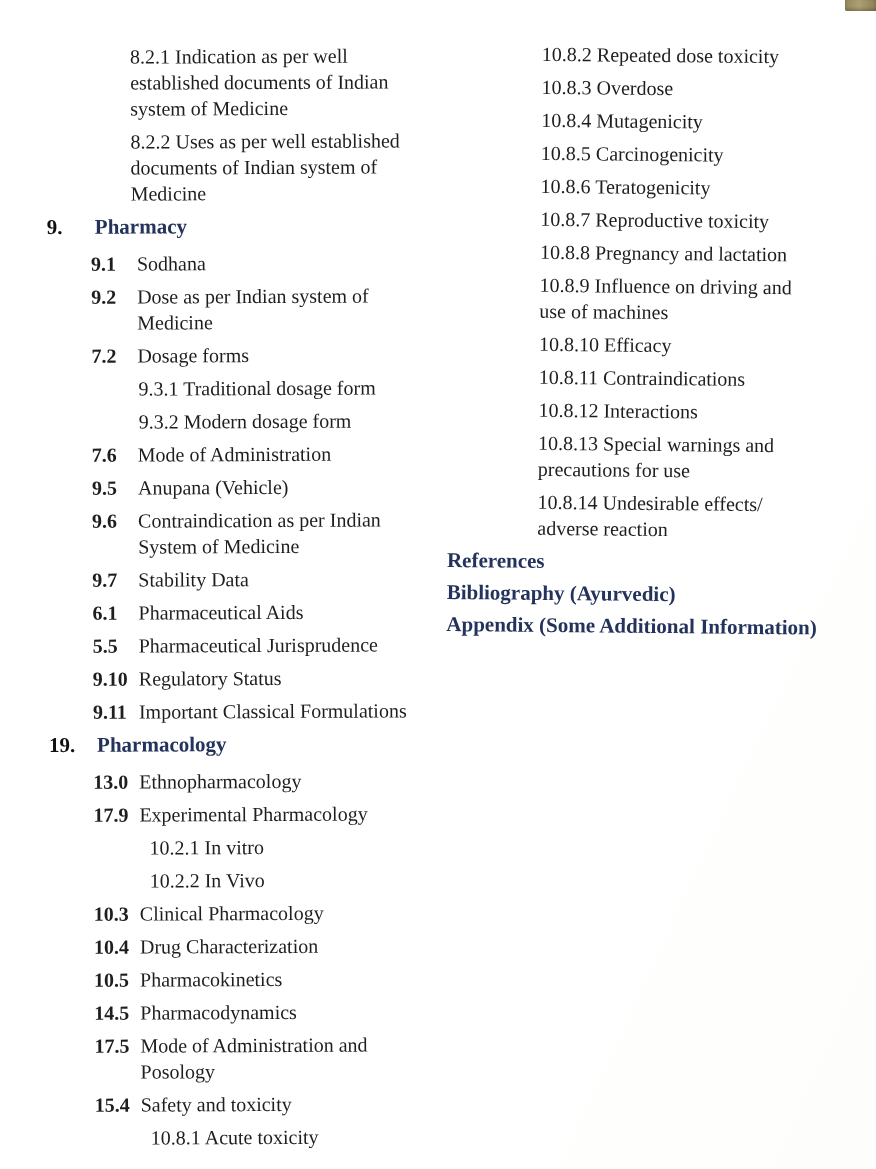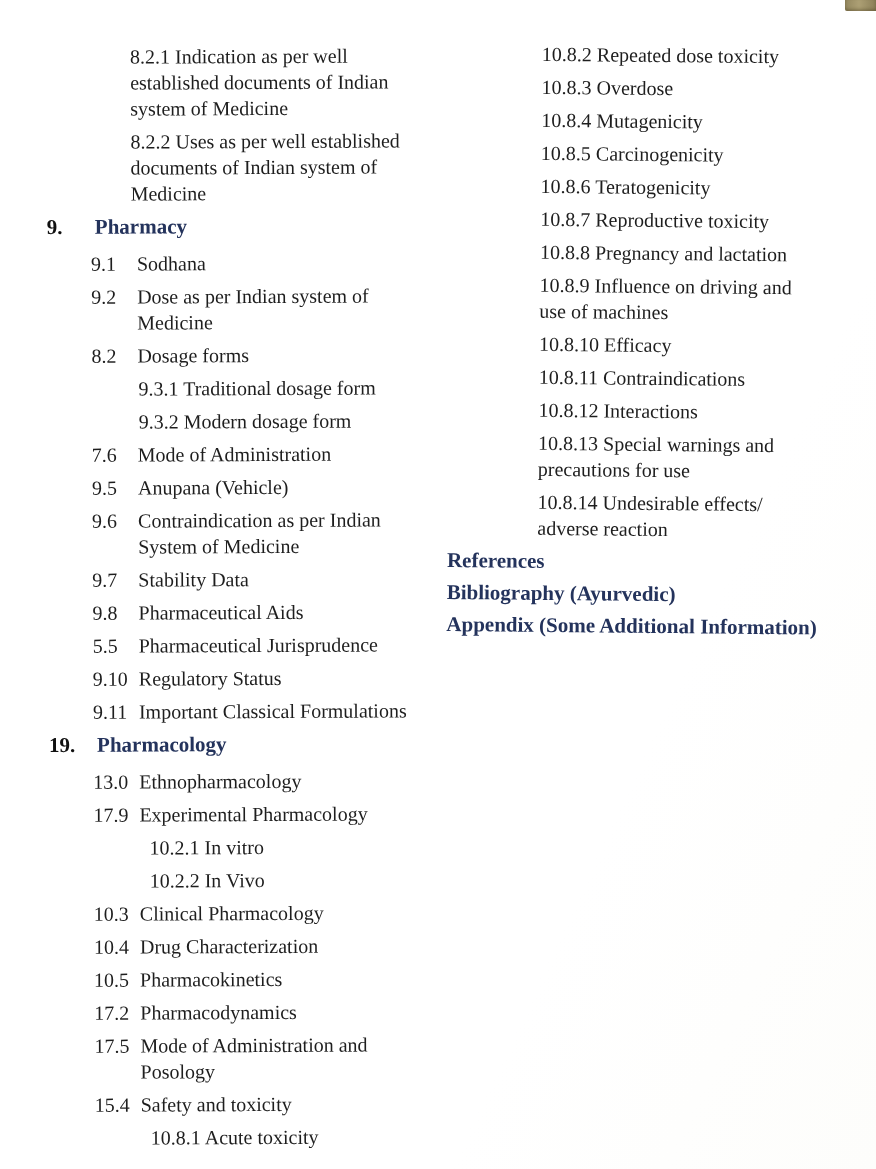--- a/index.html
+++ b/index.html
@@ -25,21 +25,21 @@
   .row .txt{flex:1 1 auto;white-space:pre-line;}
   
   .section{
     padding-left:6px;margin-top:7px;margin-bottom:10px;
     font-weight:bold;font-size:21px;line-height:27px;
   }
   .section .num{width:48px;color:#101010;}
   .section .label{color:var(--heading-color,#24335c);flex:1 1 auto;}
   
   .sub1{padding-left:50px;}
-  .sub1 .num{width:46px;}
+  .sub1 .num{width:46px;font-weight:bold;}
   
   .sub2a{padding-left:90px;}   
   .sub2b{padding-left:97px;}   
   .sub2c{padding-left:106px;}  
   
   .rc-entry{padding-left:92px;}
   
   .footer-head{
     padding-left:2px;font-weight:bold;font-size:21px;line-height:27px;
     margin-bottom:5px;color:var(--heading-color,#24335c);
@@ -76,21 +76,21 @@
     <div class="row sub1">
       <span class="num">9.1</span>
       <span class="txt">Sodhana</span>
     </div>
     <div class="row sub1">
       <span class="num">9.2</span>
       <span class="txt">Dose as per Indian system of
 Medicine</span>
     </div>
     <div class="row sub1">
-      <span class="num">8.2</span>
+      <span class="num">7.2</span>
       <span class="txt">Dosage forms</span>
     </div>
 
     <div class="entry sub2b">9.3.1 Traditional dosage form</div>
     <div class="entry sub2b">9.3.2 Modern dosage form</div>
 
     <div class="row sub1">
       <span class="num">7.6</span>
       <span class="txt">Mode of Administration</span>
     </div>
@@ -101,21 +101,21 @@
     <div class="row sub1">
       <span class="num">9.6</span>
       <span class="txt">Contraindication as per Indian
 System of Medicine</span>
     </div>
     <div class="row sub1">
       <span class="num">9.7</span>
       <span class="txt">Stability Data</span>
     </div>
     <div class="row sub1">
-      <span class="num">9.8</span>
+      <span class="num">6.1</span>
       <span class="txt">Pharmaceutical Aids</span>
     </div>
     <div class="row sub1">
       <span class="num">5.5</span>
       <span class="txt">Pharmaceutical Jurisprudence</span>
     </div>
     <div class="row sub1">
       <span class="num">9.10</span>
       <span class="txt">Regulatory Status</span>
     </div>
@@ -147,21 +147,21 @@
     </div>
     <div class="row sub1">
       <span class="num">10.4</span>
       <span class="txt">Drug Characterization</span>
     </div>
     <div class="row sub1">
       <span class="num">10.5</span>
       <span class="txt">Pharmacokinetics</span>
     </div>
     <div class="row sub1">
-      <span class="num">17.2</span>
+      <span class="num">14.5</span>
       <span class="txt">Pharmacodynamics</span>
     </div>
     <div class="row sub1">
       <span class="num">17.5</span>
       <span class="txt">Mode of Administration and
 Posology</span>
     </div>
     <div class="row sub1">
       <span class="num">15.4</span>
       <span class="txt">Safety and toxicity</span>

